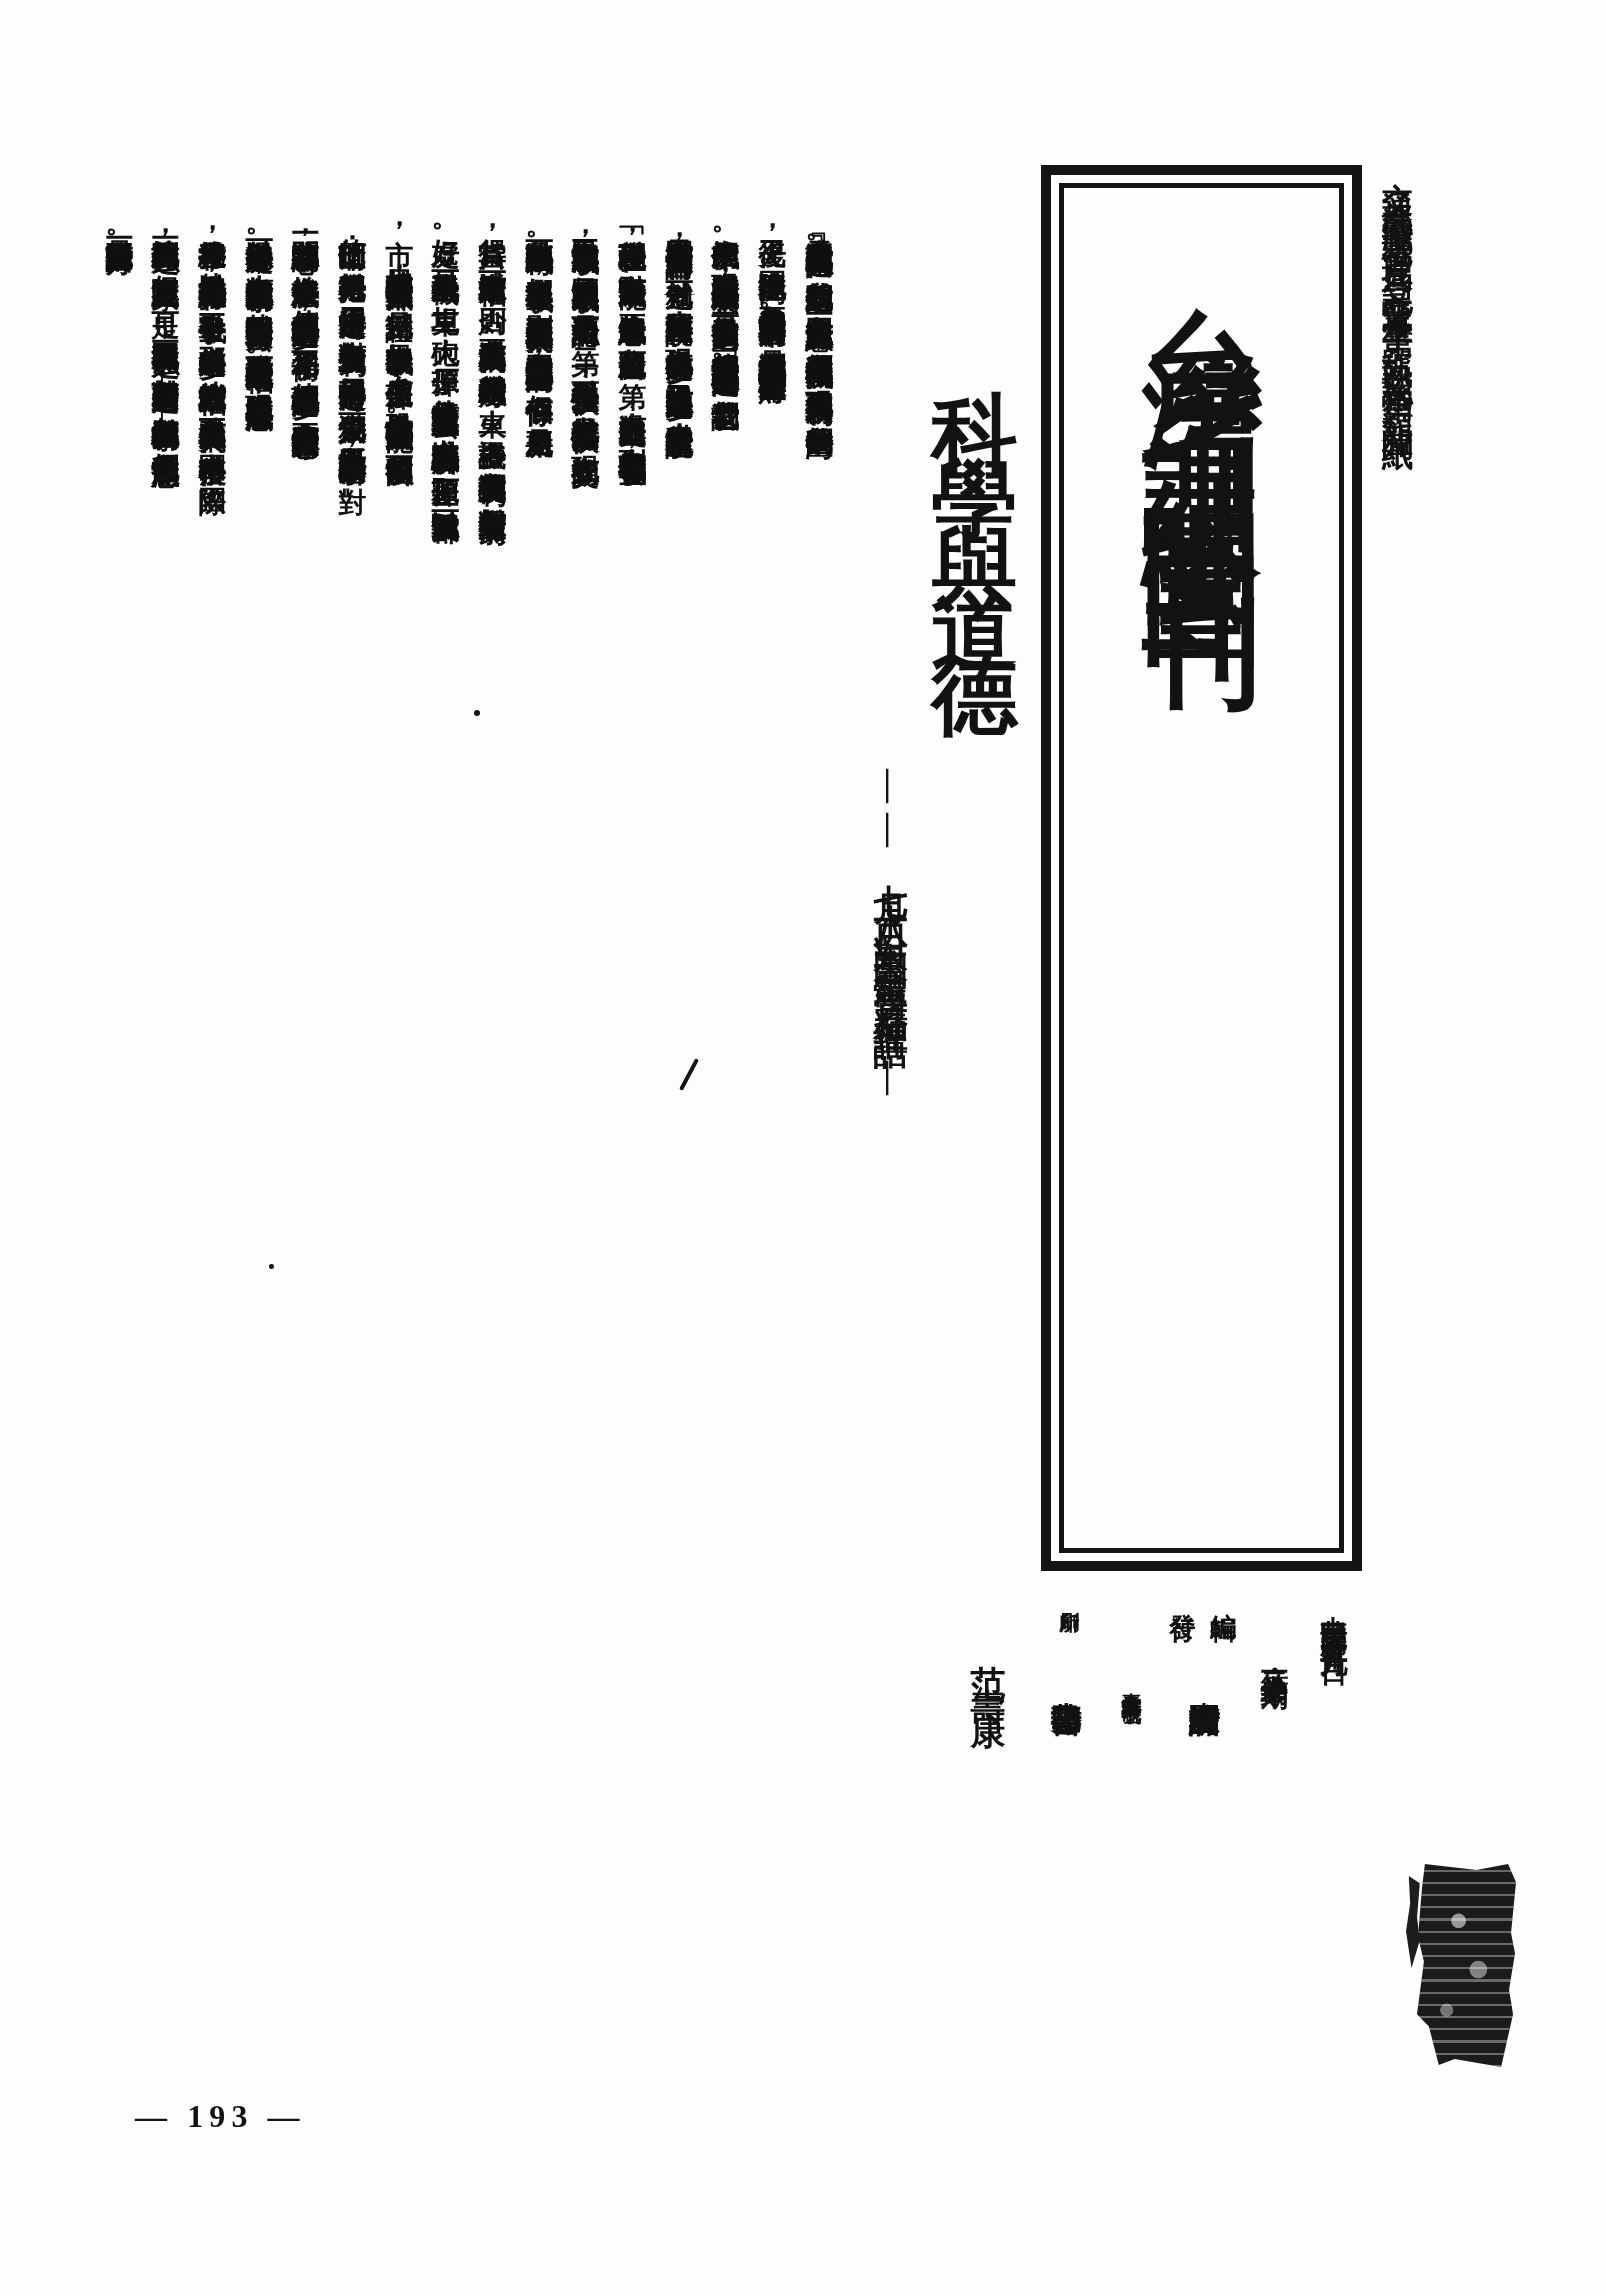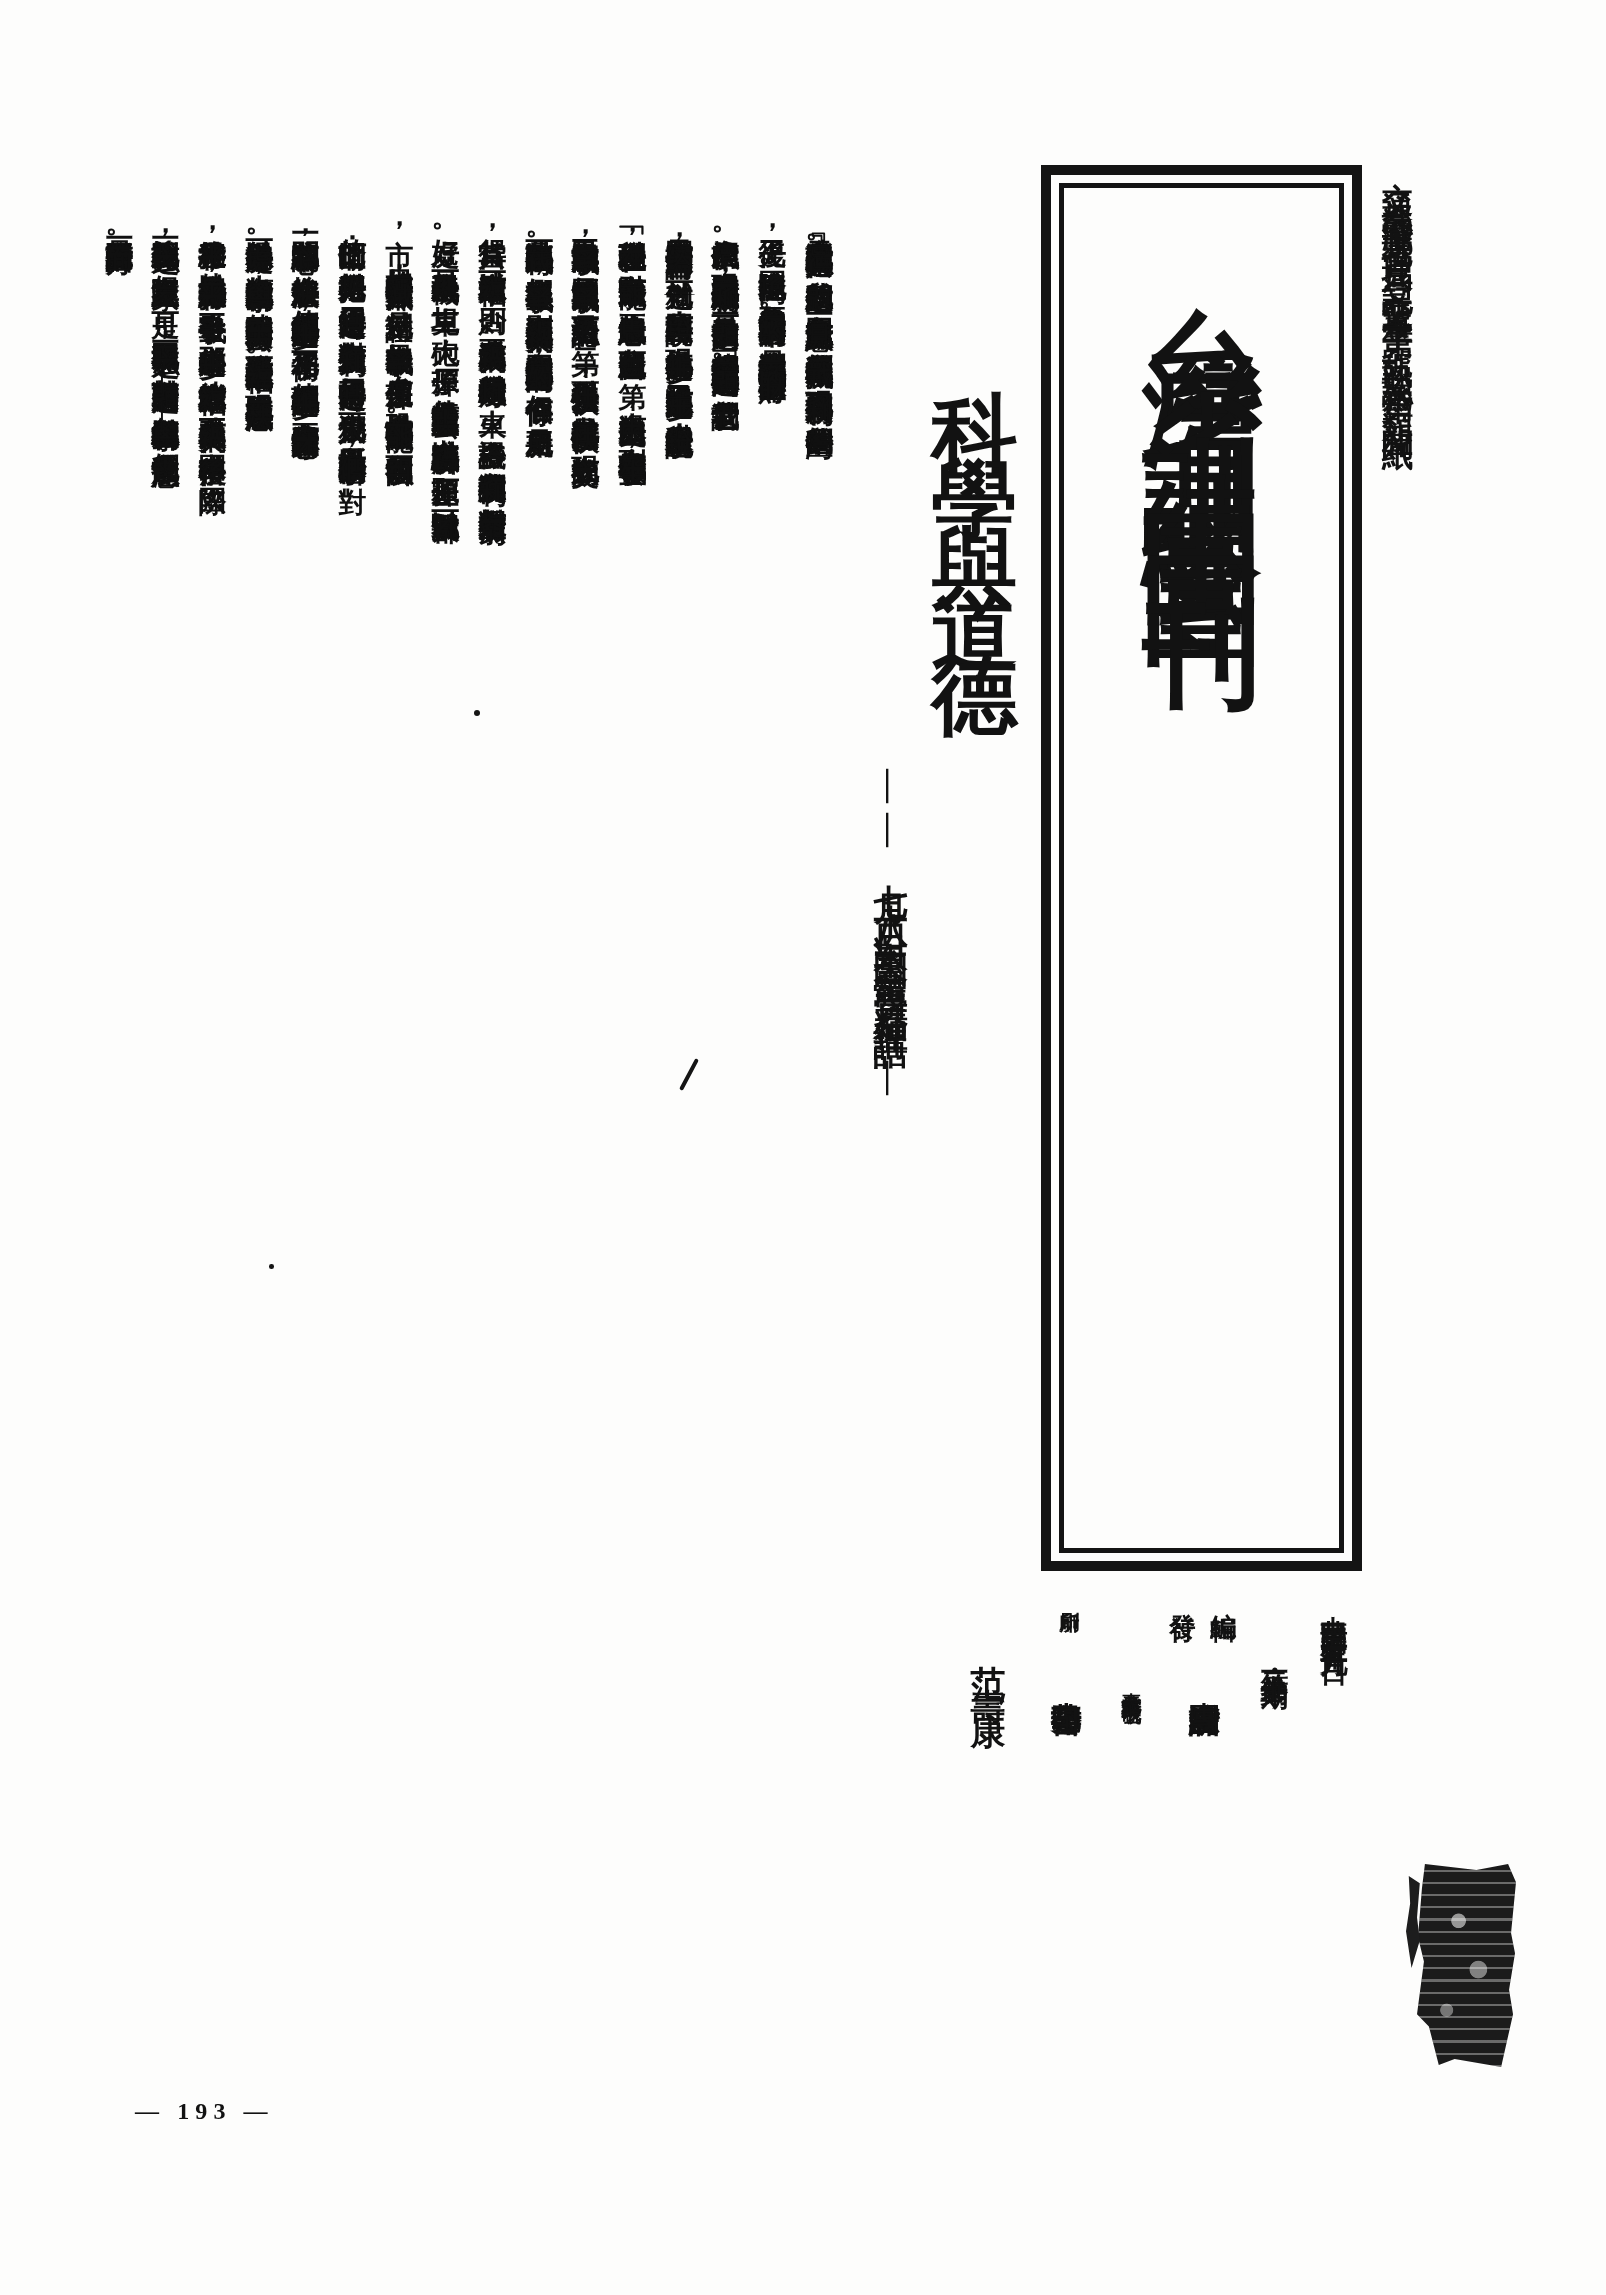--- a/index.html
+++ b/index.html
@@ -29,21 +29,21 @@
   .pub-org{left:1183px;top:1677px;font-size:31px;letter-spacing:0.8px;}
   .pub-addr{left:1119px;top:1677px;font-size:20px;letter-spacing:1.5px;}
   .pub-printer-label{left:1057px;top:1595px;font-size:20px;letter-spacing:0.8px;}
   .pub-printer{left:1045px;top:1677px;font-size:31px;letter-spacing:0.8px;}
 
   
   .body-col{position:absolute;top:217px;writing-mode:vertical-rl;text-orientation:mixed;font-size:28px;font-weight:700;letter-spacing:0.8px;line-height:47px;white-space:nowrap;color:#101010;}
   .blot{background:#0e0e0e;color:#0e0e0e;border-radius:50% 42% 55% 46%;box-shadow:-5.4px 6.9px 0 -1.5px #0e0e0e,3.8px -3.8px 0 -2.3px #0e0e0e;}
 
   
-  .page-number{position:absolute;left:135px;top:2098px;font-size:24px;font-weight:700;letter-spacing:6.1px;}
+  .page-number{position:absolute;left:135px;top:2098px;font-size:32px;font-weight:700;letter-spacing:6.1px;}
 
   
   .stamp{position:absolute;left:1417px;top:1864px;width:99px;height:203px;background-color:#1b1b1b;
     background-image:
       repeating-linear-gradient(0deg, rgba(253,253,252,.35) 0 2.3px, transparent 2.3px 12.2px),
       radial-gradient(circle at 42% 28%, rgba(253,253,252,.55) 0 6.9px, transparent 7.7px),
       radial-gradient(circle at 62% 52%, rgba(253,253,252,.45) 0 8.4px, transparent 9.2px),
       radial-gradient(circle at 30% 72%, rgba(253,253,252,.4) 0 6.1px, transparent 6.9px);
     clip-path:polygon(8% 0,60% 3%,92% 0,100% 9%,95% 34%,99% 44%,93% 62%,97% 74%,85% 100%,38% 96%,22% 99%,12% 80%,0 74%,7% 48%,1% 36%,5% 12%);
   }

